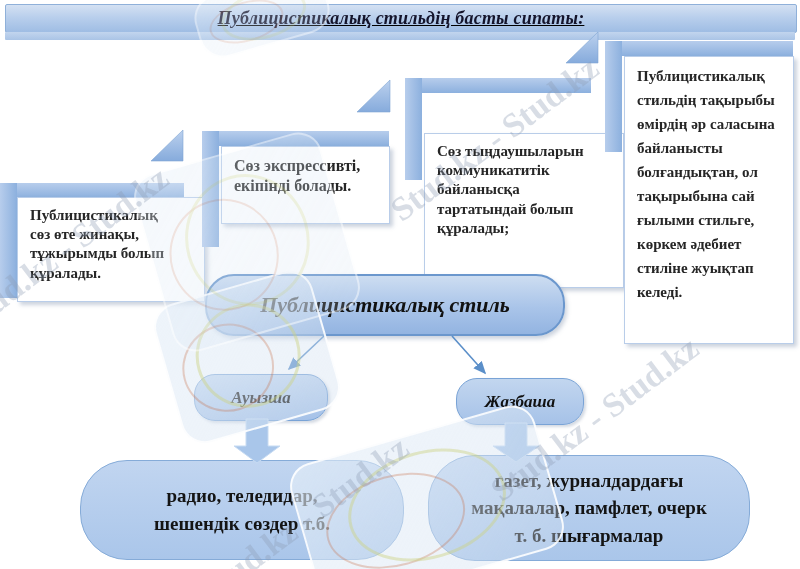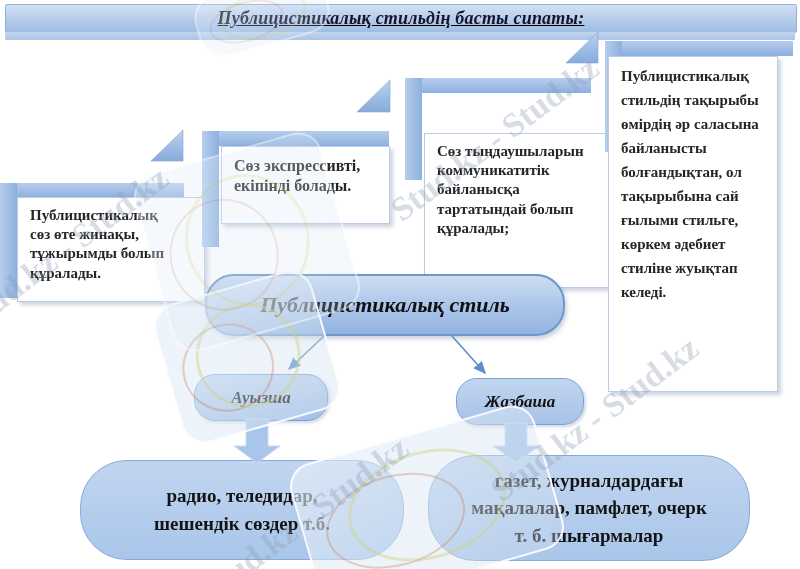--- a/index.html
+++ b/index.html
@@ -75,21 +75,21 @@
   </div>
 
   <div class="rib-h" style="left:405px;top:78px;width:186px;"></div>
   <div class="rib-v" style="left:405px;top:78px;height:102px;"></div>
   <div class="step-box" style="left:424px;top:93px;width:200px;height:155px;padding:8px 22px 16px 12px;box-sizing:border-box;margin-top:40px;">
     <span>Сөз тыңдаушыларын коммуникатитік байланысқа тартатындай болып құралады;</span>
   </div>
 
   <div class="rib-h" style="left:605px;top:41px;width:188px;"></div>
   <div class="rib-v" style="left:605px;top:41px;height:111px;"></div>
-  <div class="step-box" style="left:608px;top:56px;width:170px;height:336px;padding:7px 18px 6px 12px;box-sizing:border-box;font-size:15px;line-height:1.6;">
+  <div class="step-box" style="left:624px;top:56px;width:170px;height:288px;padding:7px 18px 6px 12px;box-sizing:border-box;font-size:15px;line-height:1.6;">
     <span>Публицистикалық стильдің тақырыбы өмірдің әр саласына байланысты болғандықтан, ол тақырыбына сай ғылыми стильге, көркем әдебиет стиліне жуықтап келеді.</span>
   </div>
 
   <div class="stadium">
     <span>Публицистикалық стиль</span>
   </div>
 
   <div class="oval" style="left:194px;top:374px;width:132px;height:45px;">
     <span>Ауызша</span>
   </div>

